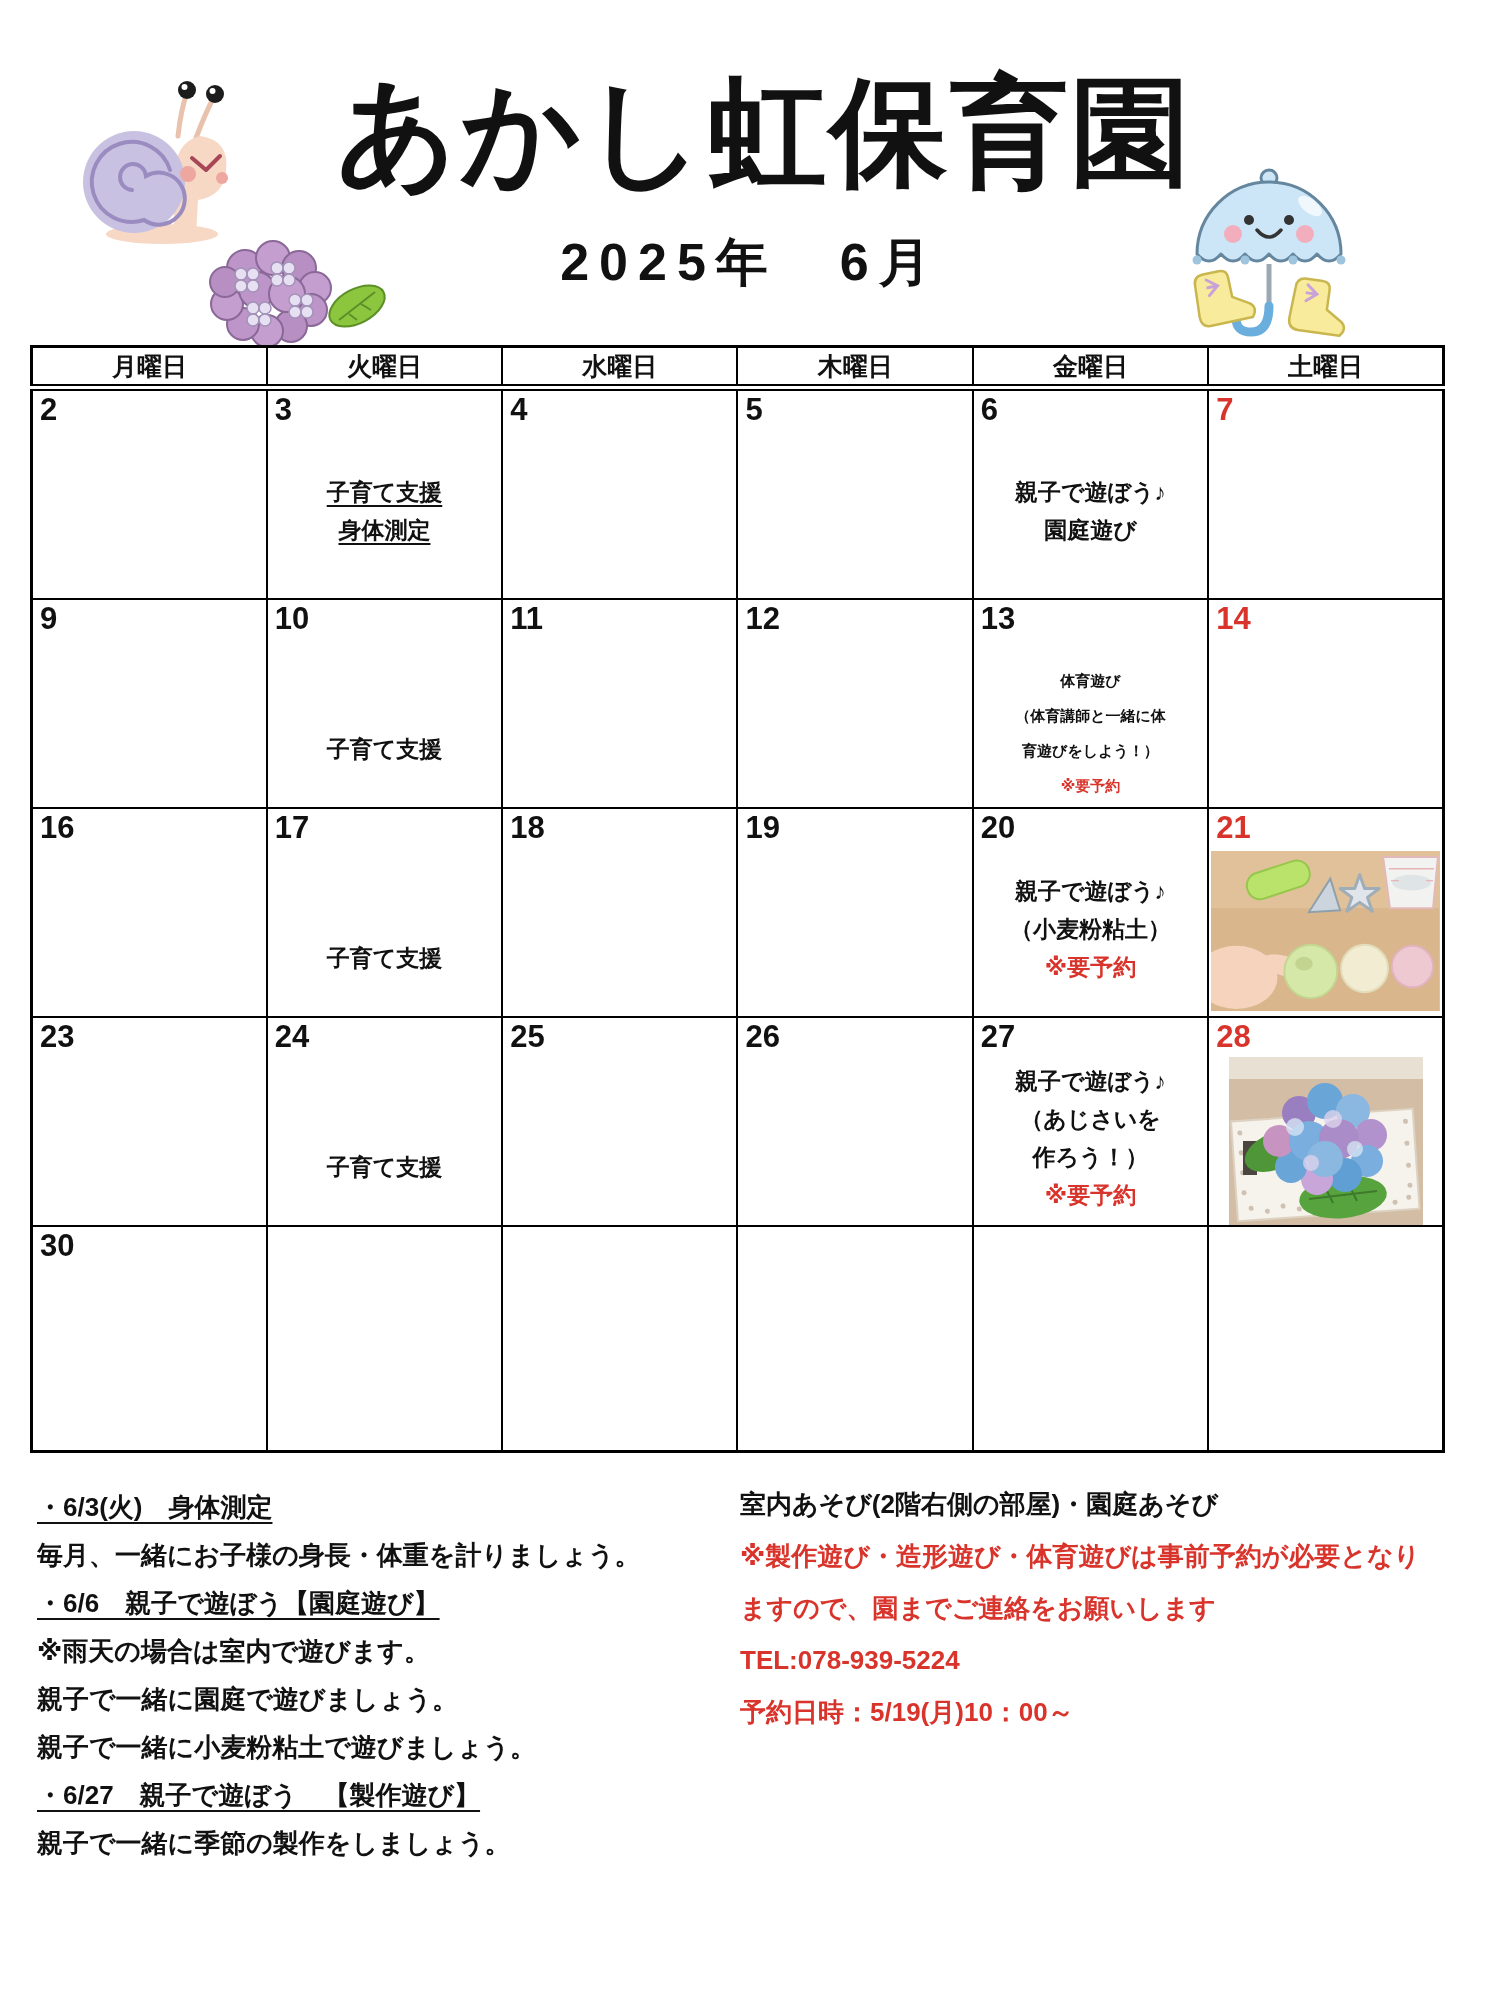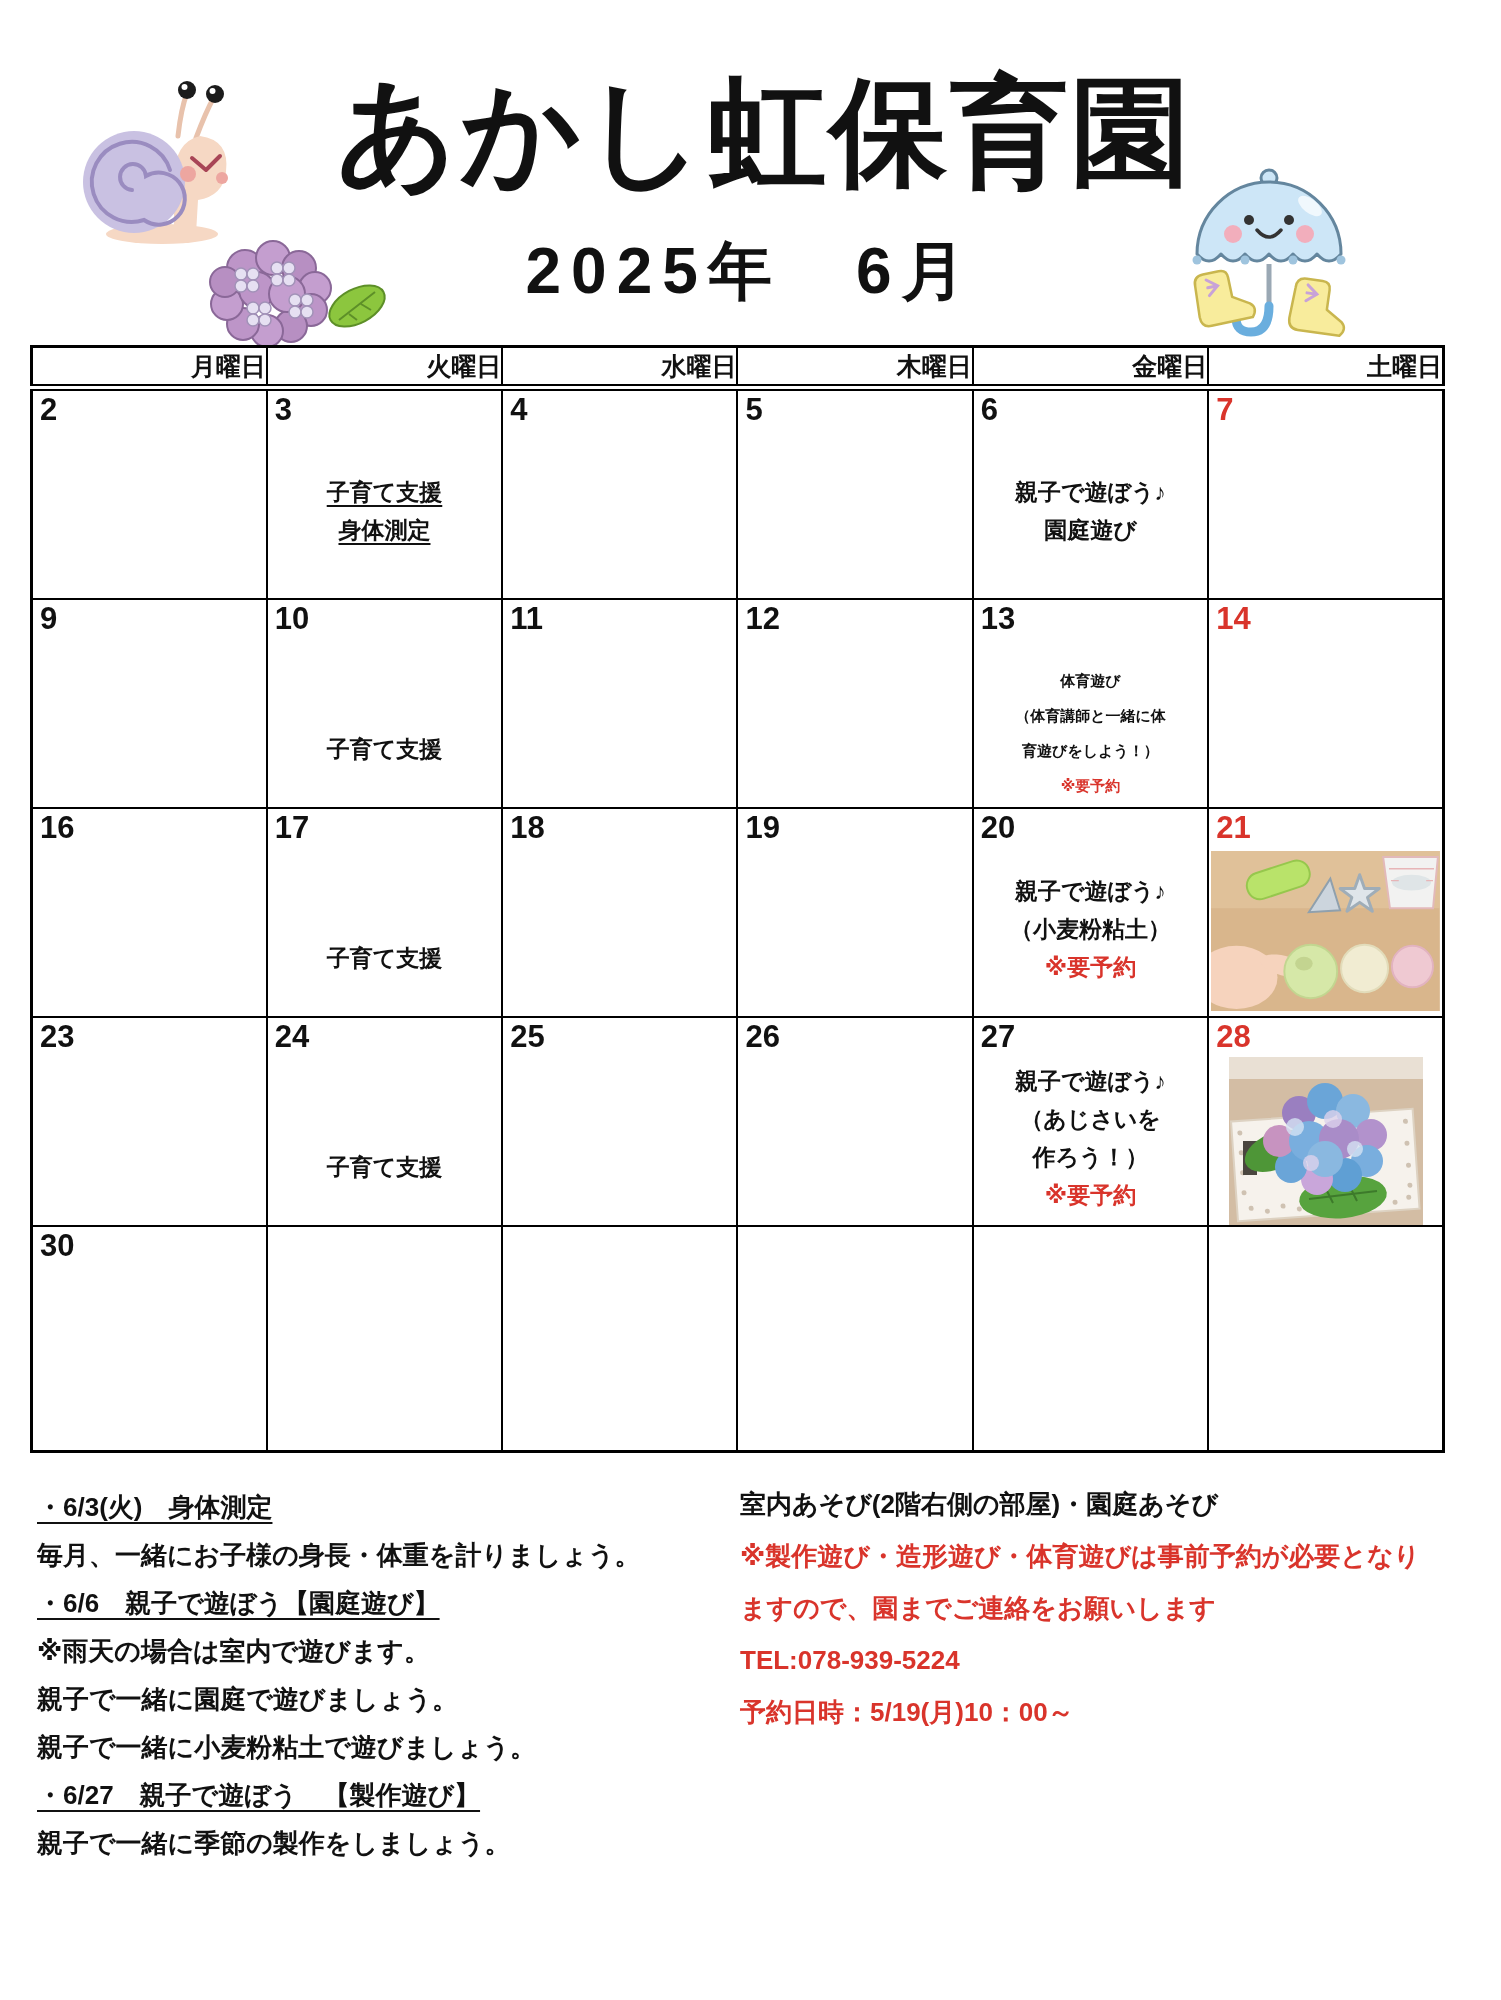--- a/index.html
+++ b/index.html
@@ -5,25 +5,25 @@
   html,body{margin:0;padding:0;background:#fff;}
   .page{position:relative;width:1501px;height:2000px;background:#fff;overflow:hidden;
         font-family:"Liberation Sans","DejaVu Sans",sans-serif;color:#111;}
   .deco{position:absolute;}
   .snail{left:82px;top:76px;width:155px;height:168px;}
   .hydrangea{left:185px;top:238px;width:205px;height:106px;}
   .umbrella{left:1172px;top:148px;width:195px;height:196px;}
   .title{position:absolute;top:18px;left:0;width:100%;margin:14px;text-align:center;
          font-size:118px;font-weight:bold;letter-spacing:3px;line-height:1.7;}
   .subtitle{position:absolute;top:228px;left:0;width:100%;text-align:center;
-            font-size:64px;font-weight:bold;letter-spacing:10px;}
+            font-size:52px;font-weight:bold;letter-spacing:10px;}
   .calendar{position:absolute;left:30px;top:345px;width:1415px;border-collapse:collapse;
             table-layout:fixed;border:3px solid #000;}
   .calendar th{border:2px solid #000;border-bottom:7px double #000;height:36px;
-               font-size:25px;font-weight:bold;text-align:right;padding:0;}
+               font-size:25px;font-weight:bold;text-align:center;padding:0;}
   .calendar td{border:2px solid #000;vertical-align:top;position:relative;padding:0;}
   .calendar tbody tr td{height:207px;}
   .calendar tbody tr:nth-child(5) td{height:223px;}
   .cell-date{position:absolute;top:1px;left:7px;font-size:31px;font-weight:bold;line-height:1.15;}
   .red{color:var(--red-color,#d9342b);}
   .cell-events{position:absolute;left:2px;right:2px;top:38px;bottom:6px;display:flex;
                flex-direction:column;justify-content:center;align-items:center;text-align:center;
                font-weight:bold;font-size:23px;line-height:38px;}
   .cell-events.push-down{padding-top:58px;}
   .cell-events.dense{font-size:15px;line-height:35px;padding-top:26px;}

